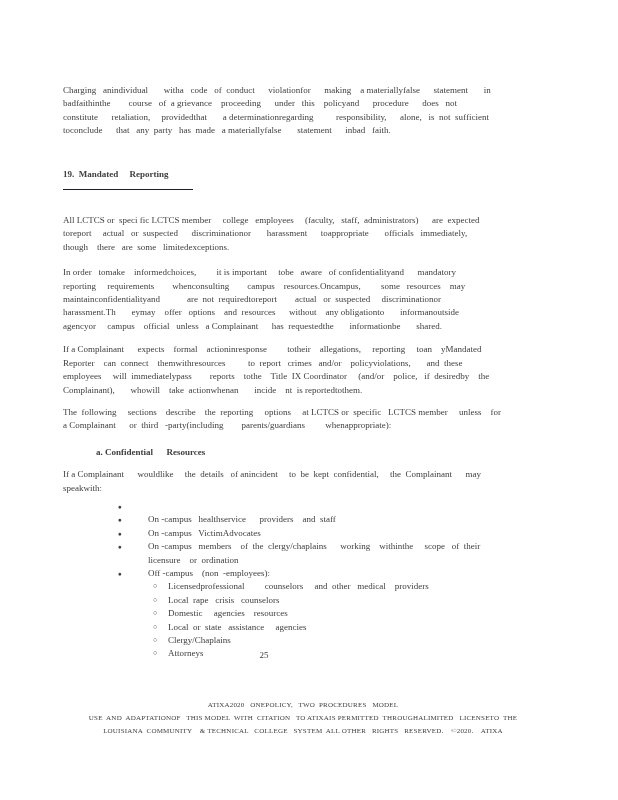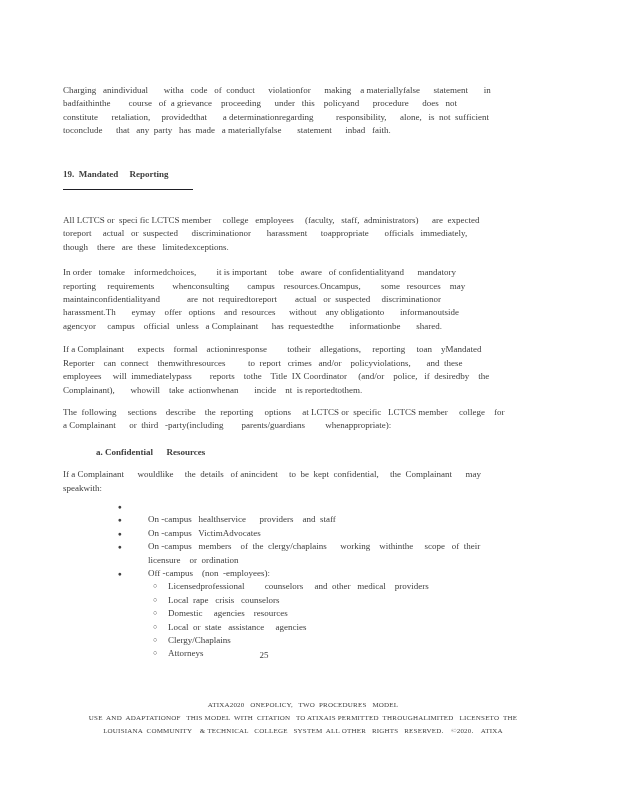--- a/index.html
+++ b/index.html
@@ -117,34 +117,34 @@
 
     <p class="para">Charging   anindividual       witha   code   of  conduct      violationfor      making    a materiallyfalse      statement       in
 badfaithinthe        course   of  a grievance    proceeding      under   this    policyand      procedure      does   not
 constitute      retaliation,     providedthat       a determinationregarding          responsibility,      alone,   is  not  sufficient
 toconclude      that   any  party   has  made   a materiallyfalse       statement      inbad   faith.</p>
 
     <h3 class="h19"><span class="underline">19.  Mandated     Reporting</span></h3>
 
     <p class="para p2">All LCTCS or  speci fic LCTCS member     college   employees     (faculty,   staff,  administrators)      are  expected
 toreport     actual   or  suspected      discriminationor       harassment      toappropriate       officials   immediately,
-though    there   are  these   limitedexceptions.</p>
+though    there   are  some   limitedexceptions.</p>
 
     <p class="para p3">In order   tomake    informedchoices,         it is important     tobe   aware   of confidentialityand      mandatory
 reporting     requirements        whenconsulting        campus    resources.Oncampus,         some   resources    may
 maintainconfidentialityand            are  not  requiredtoreport        actual   or  suspected     discriminationor
 harassment.Th       eymay    offer   options    and  resources      without    any obligationto       informanoutside
 agencyor     campus    official   unless   a Complainant      has  requestedthe       informationbe       shared.</p>
 
     <p class="para p4">If a Complainant      expects    formal    actioninresponse         totheir    allegations,     reporting     toan    yMandated
 Reporter    can  connect    themwithresources          to  report   crimes   and/or    policyviolations,       and  these
 employees     will  immediatelypass        reports    tothe    Title  IX Coordinator     (and/or    police,   if  desiredby    the
 Complainant),       whowill    take  actionwhenan       incide    nt  is reportedtothem.</p>
 
-    <p class="para p5">The  following     sections    describe    the  reporting     options     at LCTCS or  specific   LCTCS member     college    for
+    <p class="para p5">The  following     sections    describe    the  reporting     options     at LCTCS or  specific   LCTCS member     unless    for
 a Complainant      or  third   -party(including        parents/guardians         whenappropriate):</p>
 
     <h4 class="hA">a. Confidential      Resources</h4>
 
     <p class="para p6">If a Complainant      wouldlike     the  details   of anincident     to  be  kept  confidential,     the  Complainant      may
 speakwith:</p>
 
     <ul class="blist">
       <li>
           <span class="marker">●</span>

